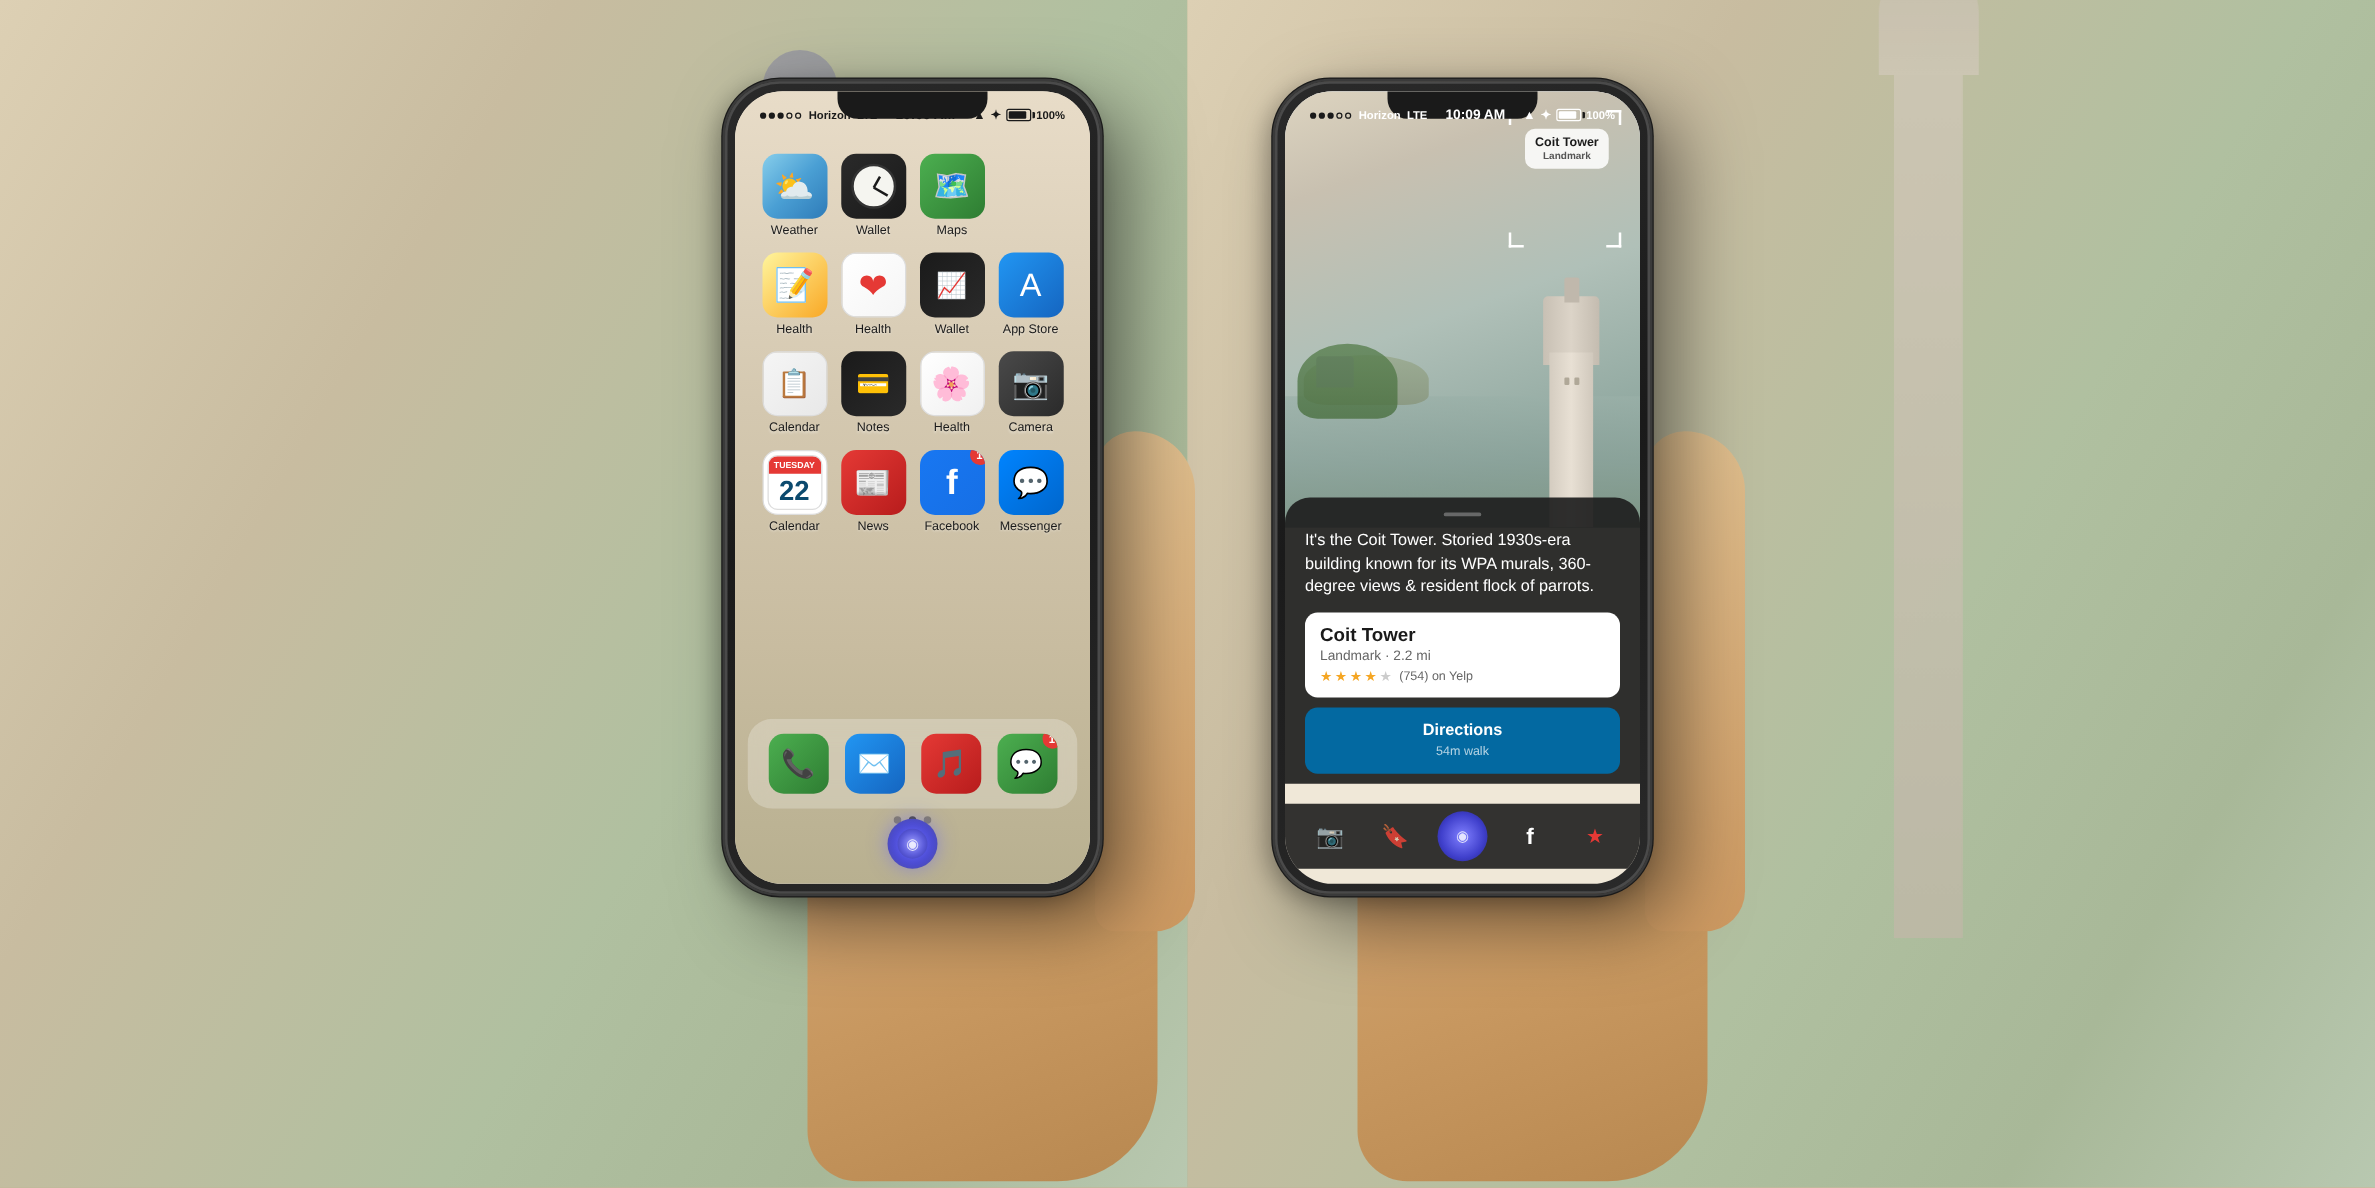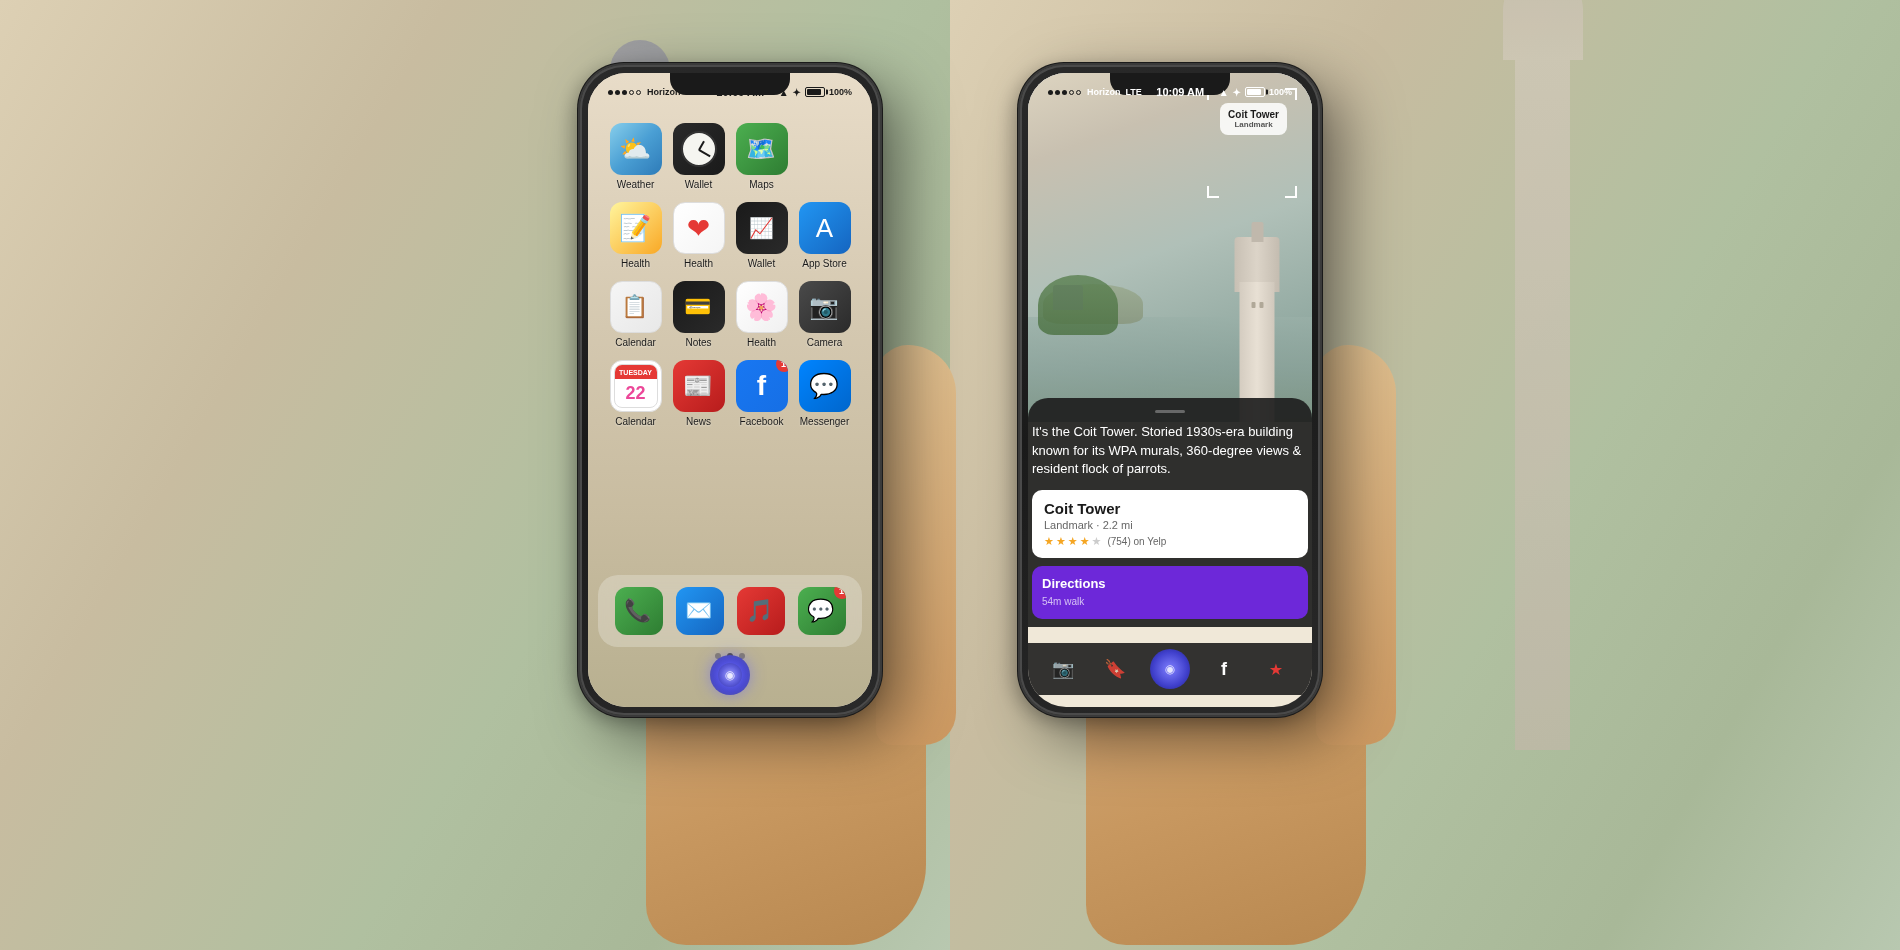--- a/index.html
+++ b/index.html
@@ -399,21 +399,21 @@
     .ar-corner.bl { bottom: 0; left: 0; border-bottom-width: 2px; border-left-width: 2px; }
     .ar-corner.br { bottom: 0; right: 0; border-bottom-width: 2px; border-right-width: 2px; }
 
     
     .info-card {
       position: absolute;
       bottom: 80px;
       left: 0; right: 0;
       background: rgba(30,30,30,0.92);
       border-radius: 20px 20px 0 0;
-      padding: 12px 4px 8px;
+      padding: 12px 16px 8px;
     }
     .card-handle {
       width: 30px; height: 3px;
       background: rgba(255,255,255,0.3);
       border-radius: 2px;
       margin: 0 auto 10px;
     }
     .card-description {
       font-size: 13px;
       color: white;
@@ -439,23 +439,24 @@
       margin-bottom: 4px;
     }
     .card-stars {
       display: flex; align-items: center; gap: 2px;
       font-size: 10px;
     }
     .star { color: #F5A623; font-size: 11px; }
     .star.empty { color: #ccc; }
     .card-yelp { color: #666; font-size: 10px; margin-left: 4px; }
     .directions-btn {
-      background: #6d28d9;
+      background: #0369a1;
       border-radius: 10px;
       padding: 10px;
+      text-align: center;
       cursor: pointer;
     }
     .directions-label {
       font-size: 13px;
       font-weight: 600;
       color: white;
       display: block;
     }
     .directions-sub {
       font-size: 10px;
@@ -540,21 +541,21 @@
       border: 1px solid #ddd;
     }
     .cal-header {
       background: #e53935;
       height: 14px;
       display: flex; align-items: center; justify-content: center;
       font-size: 7px; color: white; font-weight: 700;
     }
     .cal-day {
       display: flex; align-items: center; justify-content: center;
-      font-size: 18px; font-weight: 700; color: #ec4899;
+      font-size: 22px; font-weight: 700; color: #0c4a6e;
       height: 28px;
     }
   </style>
 </head>
 <body>
 
 <div class="bg"></div>
 <div class="bg-blur-left"></div>
 <div class="bg-blur-right"></div>
 

